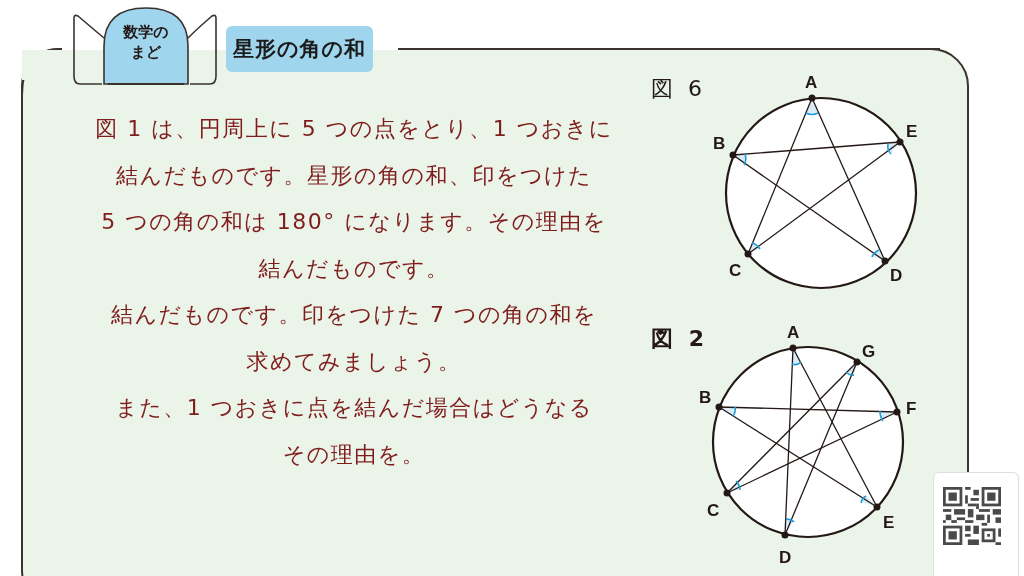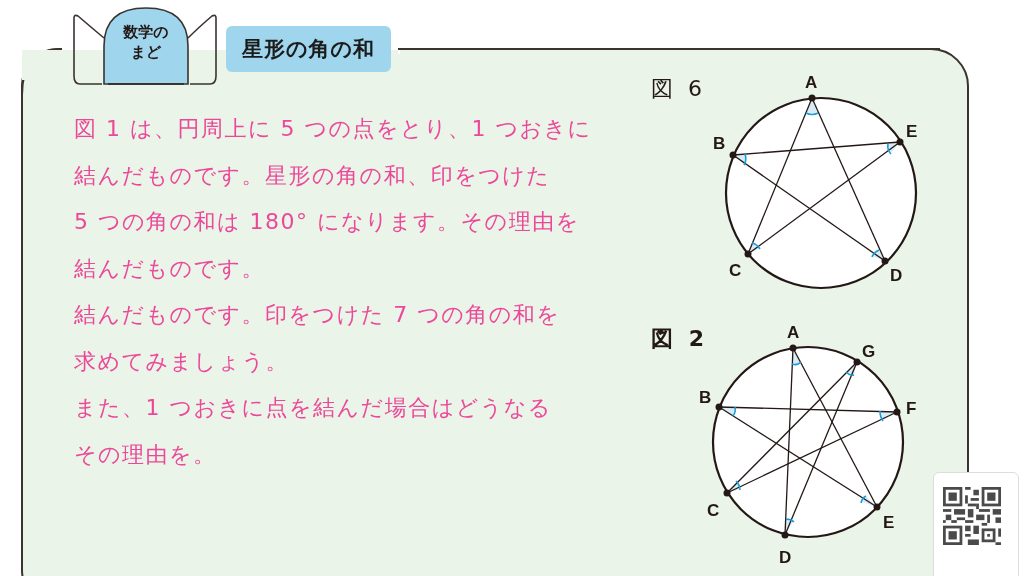--- a/index.html
+++ b/index.html
@@ -16,28 +16,28 @@
   }
   .panel-cover {
     position:absolute; left:60px; top:40px; width:340px; height:14px; background:#fff;
   }
   .icon-window { position:absolute; left:70px; top:6px; width:150px; height:80px; }
   .icon-label {
     position:absolute; left:104px; top:22px; width:84px; text-align:center;
     font-size:15px; font-weight:bold; line-height:20px; color:#231815;
   }
   .title-badge {
-    position:absolute; left:226px; top:26px; width:165px; height:46px;
+    position:absolute; left:226px; top:26px; width:147px; height:46px;
     background:#9fd6ee; border-radius:6px;
     display:flex; align-items:center; justify-content:center;
     font-size:21px; font-weight:bold; color:#1b1b1b; letter-spacing:1px;
   }
   .body-text {
     position:absolute; left:74px; top:106px; width:560px;
-    font-size:22px; line-height:46.5px; letter-spacing:1.5px; color:#ec4899;
+    font-size:22px; line-height:46.5px; letter-spacing:1.5px; color:#7f1d1d;text-align:center;
   }
   .body-text p { margin:0; white-space:nowrap; }
   .fig-label {
     position:absolute; font-size:22px; color:#231815; letter-spacing:4px;
   }
   .fig { position:absolute; left:0; top:0; }
   .qr-box {
     position:absolute; left:933px; top:472px; width:86px; height:110px;
     background:#fff; border:1px solid #dddddd; border-radius:6px; box-sizing:border-box;
   }

